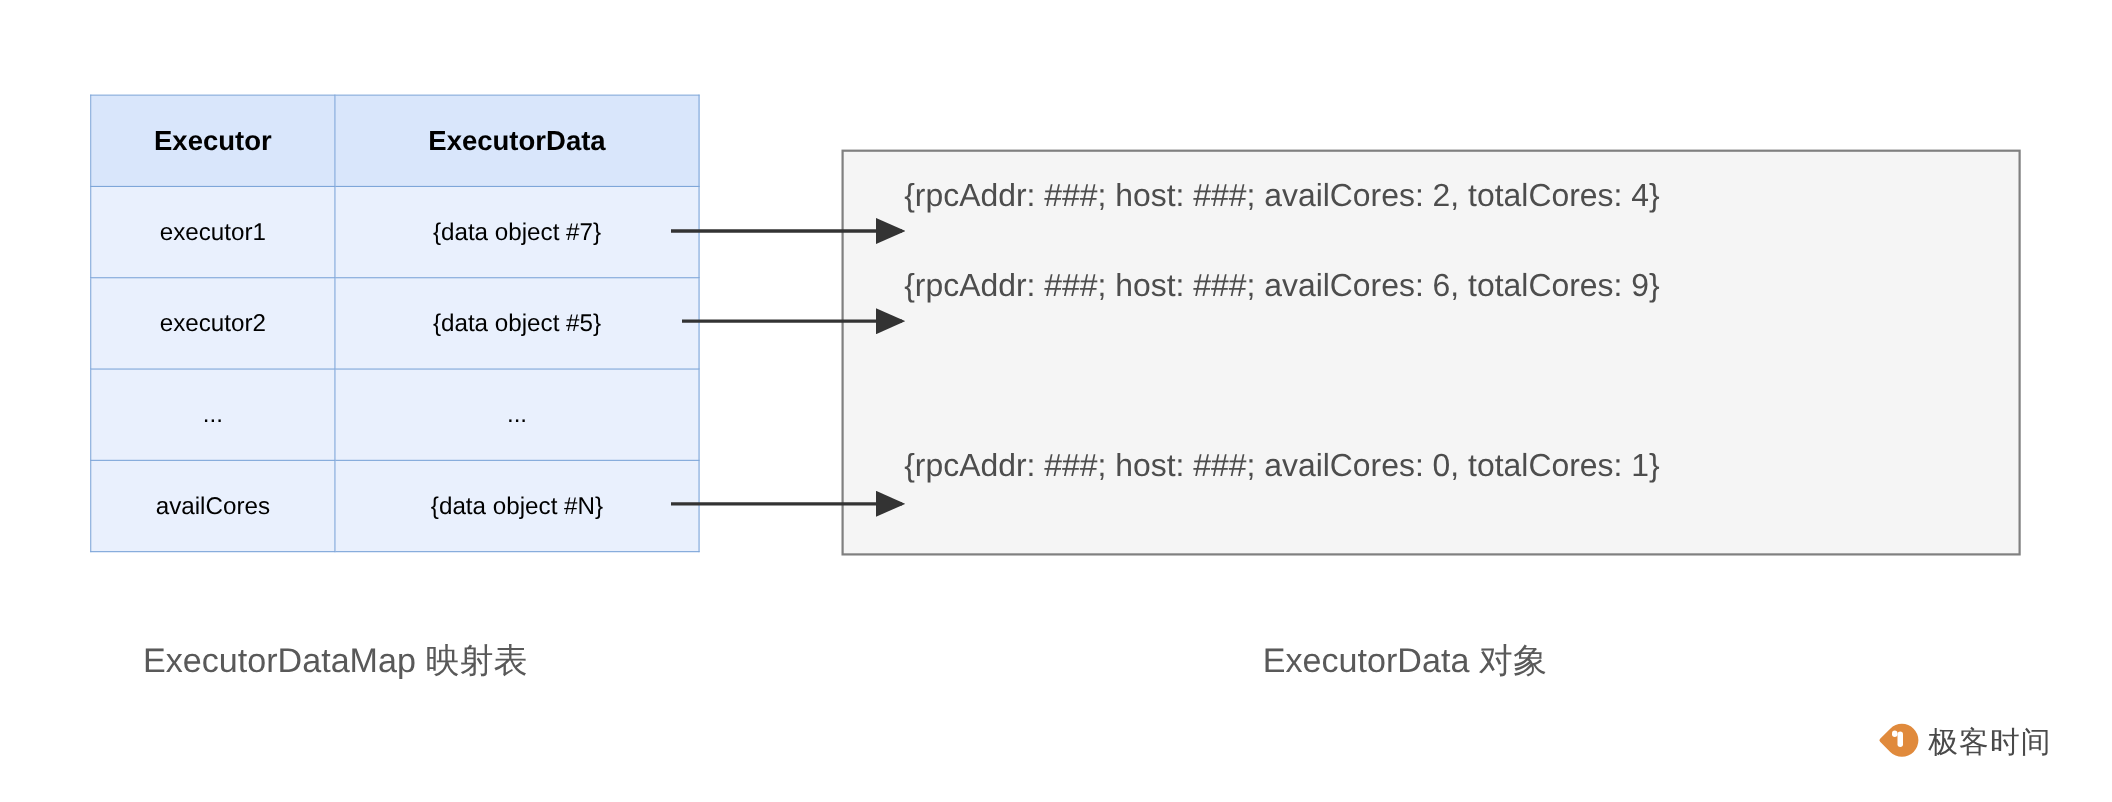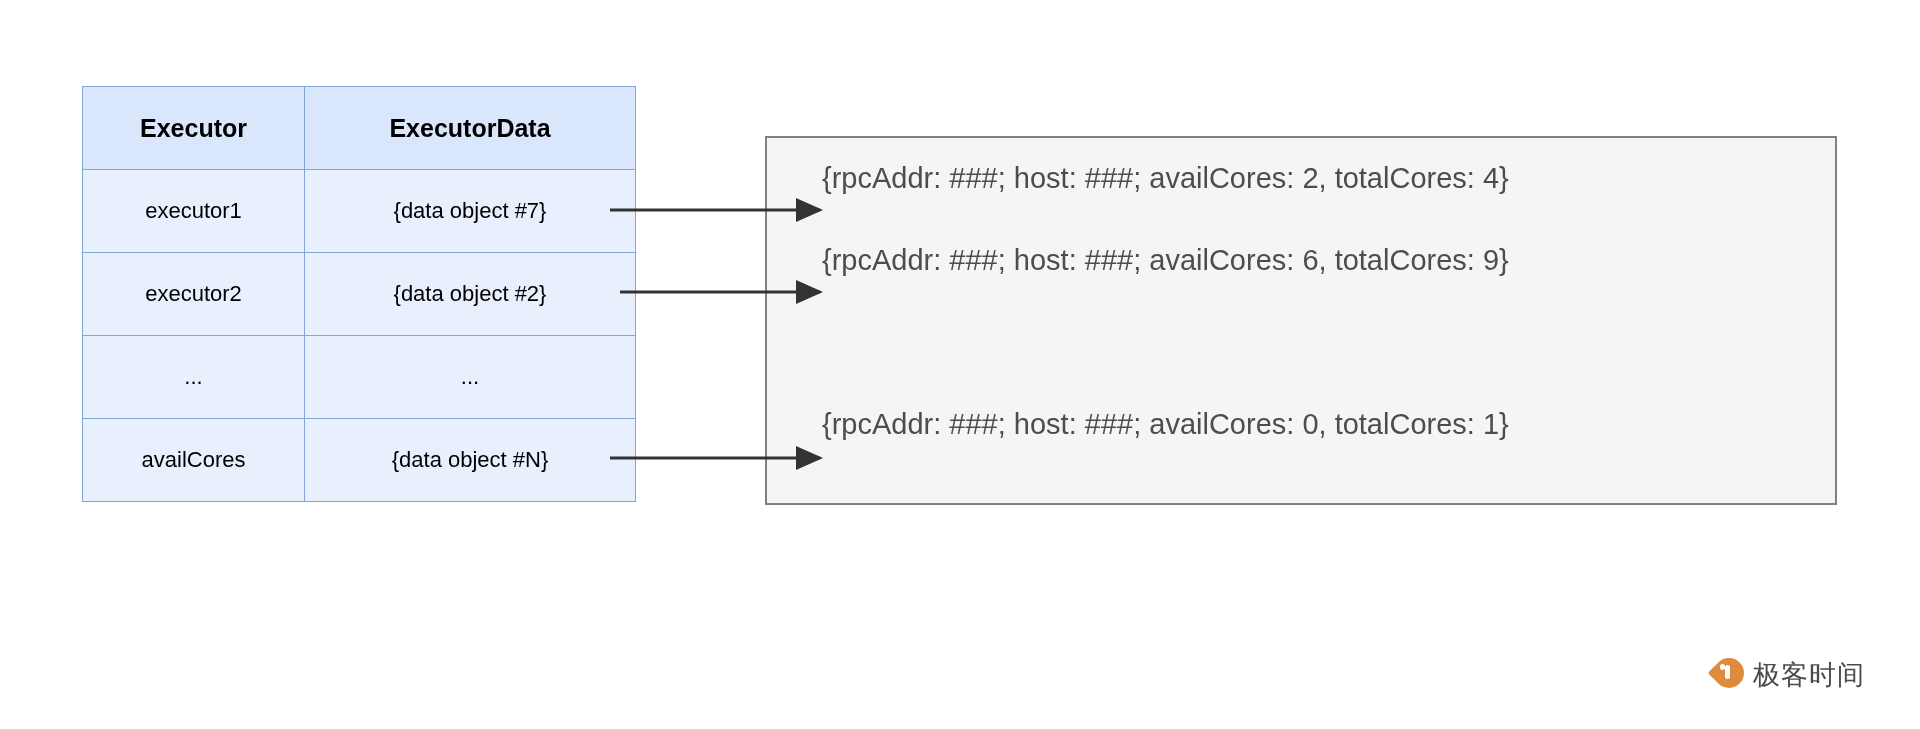--- a/index.html
+++ b/index.html
@@ -150,21 +150,21 @@
         <th>ExecutorData</th>
       </tr>
     </thead>
     <tbody>
       <tr>
         <td>executor1</td>
         <td>{data object #7}</td>
       </tr>
       <tr>
         <td>executor2</td>
-        <td>{data object #2}</td>
+        <td>{data object #5}</td>
       </tr>
       <tr>
         <td>...</td>
         <td>...</td>
       </tr>
       <tr>
         <td>availCores</td>
         <td>{data object #N}</td>
       </tr>
     </tbody>
@@ -180,20 +180,22 @@
     <defs>
       <marker id="arrowhead" markerWidth="9" markerHeight="8" refX="8" refY="4" orient="auto" markerUnits="strokeWidth">
         <path d="M0,0 L9,4 L0,8 z" fill="#333333"></path>
       </marker>
     </defs>
     <line x1="610" y1="210" x2="820" y2="210" stroke="#333333" stroke-width="3" marker-end="url(#arrowhead)"></line>
     <line x1="620" y1="292" x2="820" y2="292" stroke="#333333" stroke-width="3" marker-end="url(#arrowhead)"></line>
     <line x1="610" y1="458" x2="820" y2="458" stroke="#333333" stroke-width="3" marker-end="url(#arrowhead)"></line>
   </svg>
 
+  <div class="caption" id="caption-left">ExecutorDataMap 映射表</div>
+  <div class="caption" id="caption-right">ExecutorData 对象</div>
 
   <div id="brand">
     <span class="pin">
       <span class="drop"></span>
       <span class="inner"></span>
     </span>
     <span class="brand-text">极客时间</span>
   </div>
 
 </div>

